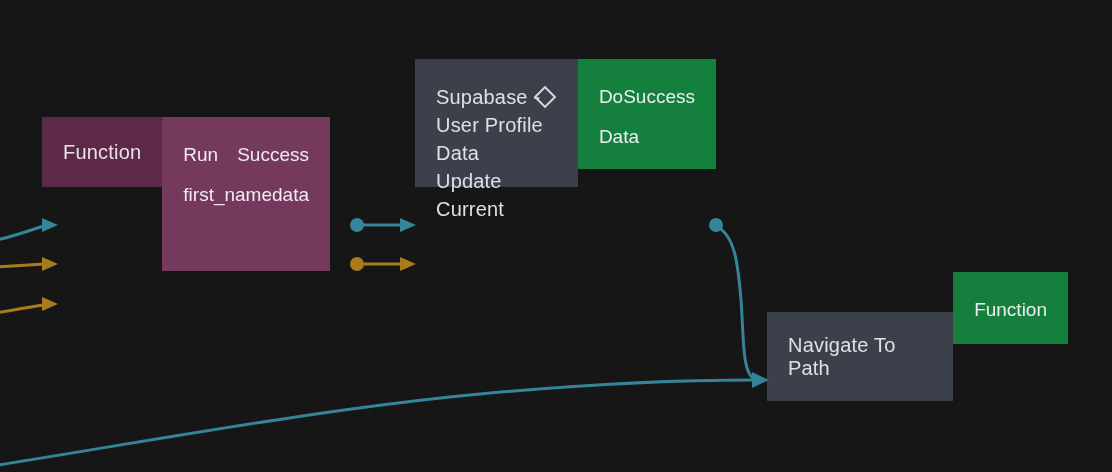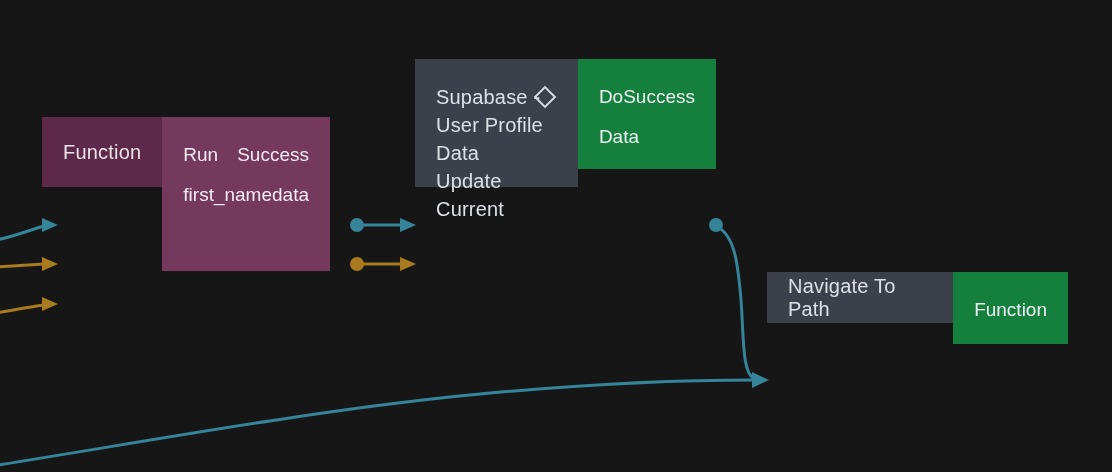--- a/index.html
+++ b/index.html
@@ -64,21 +64,21 @@
   .node-supabase .node-body { height: 110px; }
   .header-icon {
     position: absolute;
     right: 18px;
     top: 23px;
     width: 30px;
     height: 30px;
   }
 
   .node-navigate { left: 767px; top: 272px; width: 301px; }
-  .node-navigate .node-header { height: 51px; }
+  .node-navigate .node-header { height: 89px; margin-top: 40px; }
   .node-navigate .node-body { height: 72px; }
 
   svg.wires {
     position: absolute;
     left: 0; top: 0;
     width: 1112px;
     height: 472px;
     pointer-events: none;
   }
   svg.wires path, svg.wires polygon, svg.wires circle { pointer-events: auto; }

